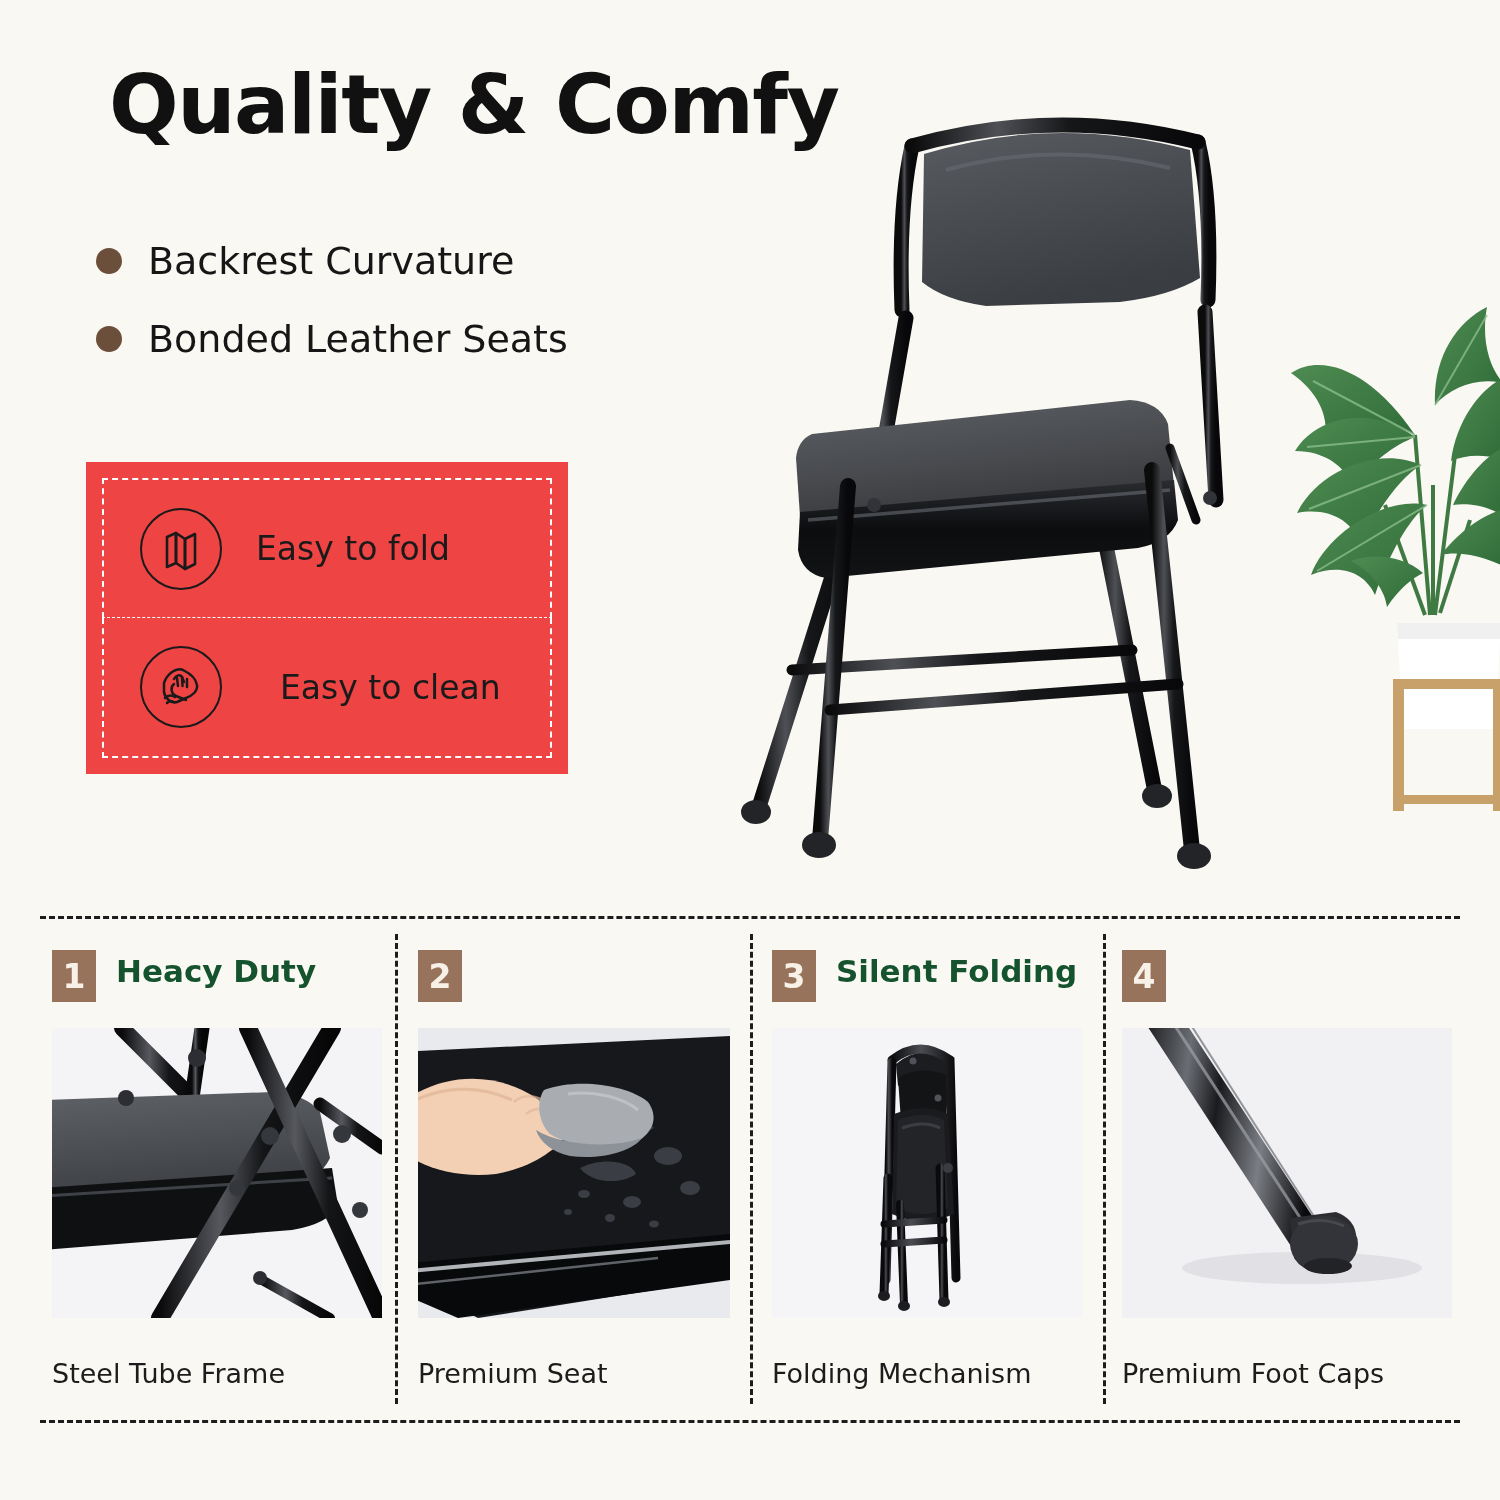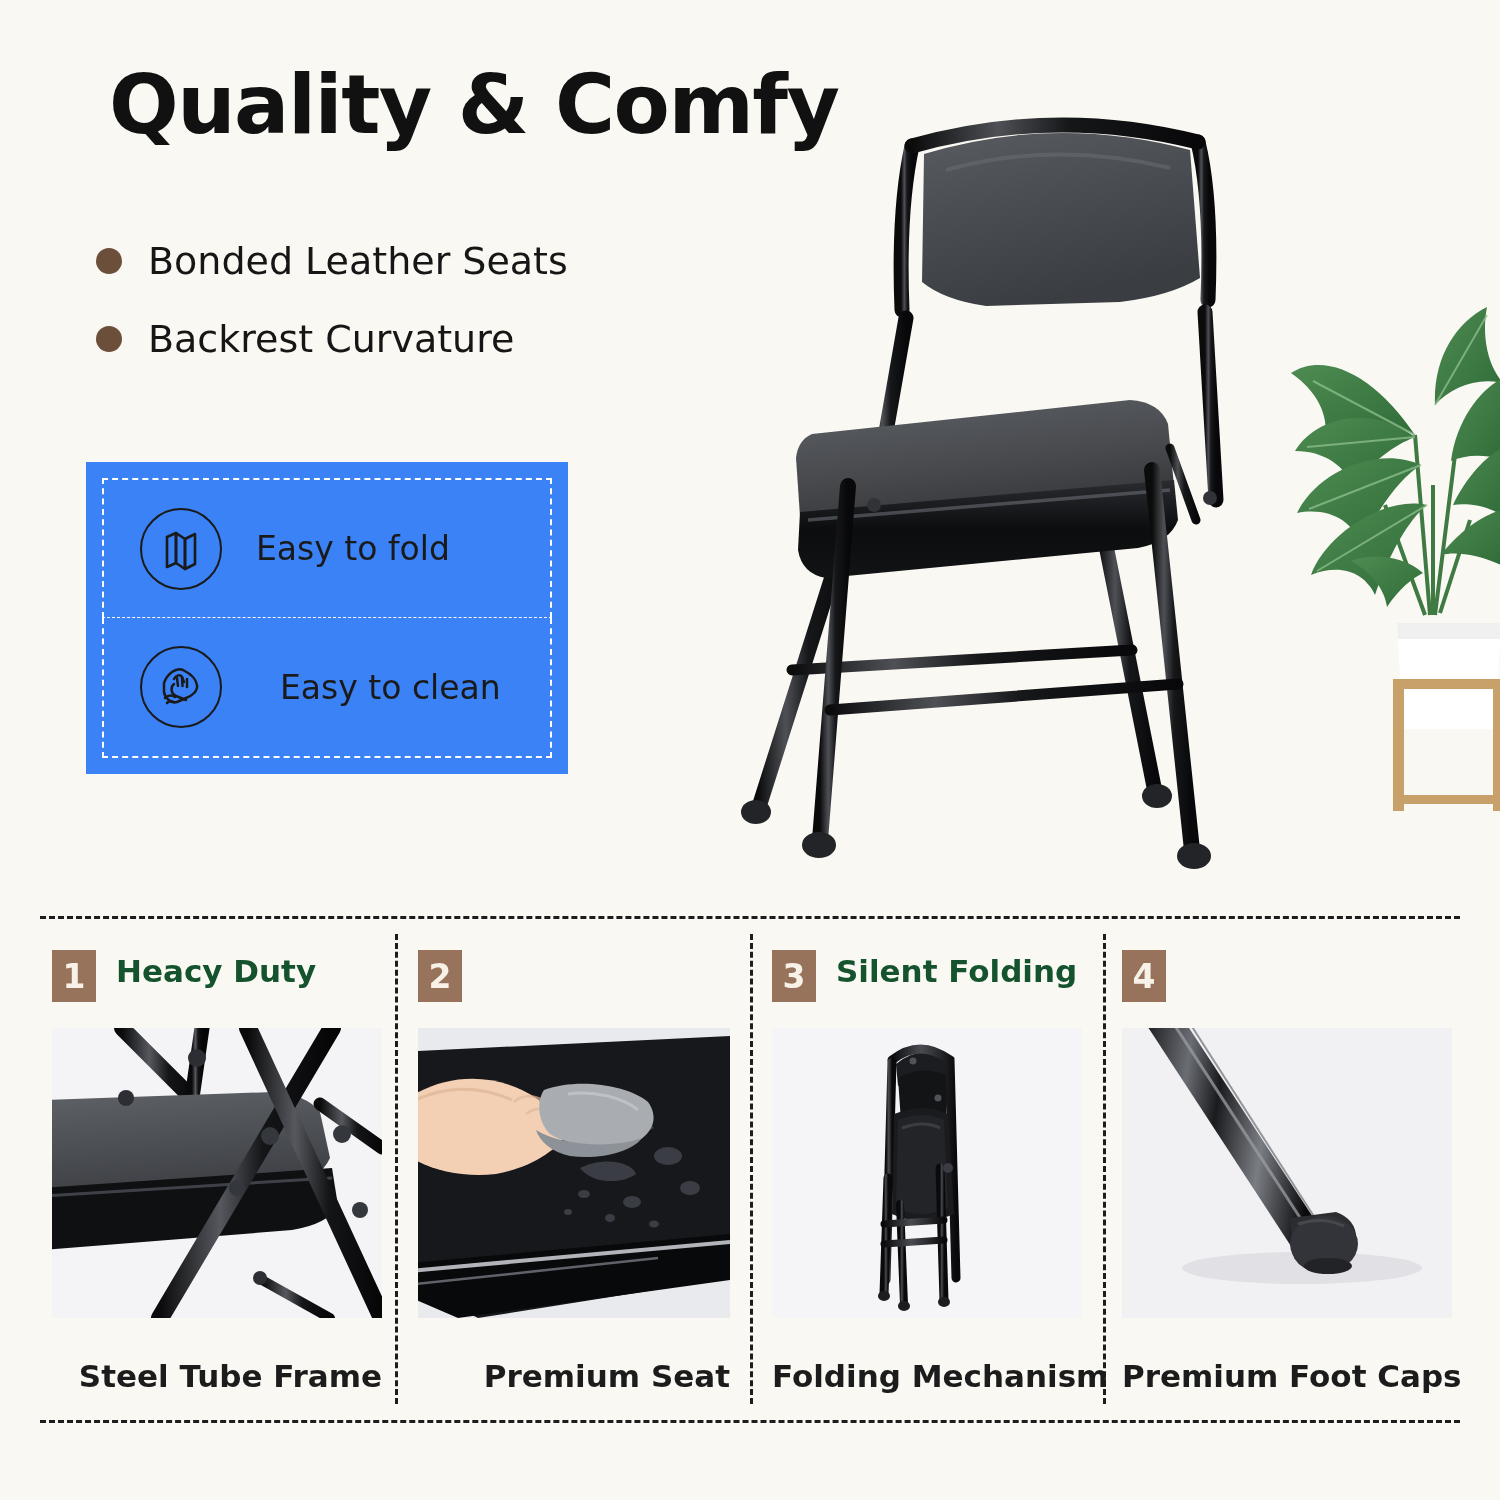--- a/index.html
+++ b/index.html
@@ -25,21 +25,21 @@
   .bullet-dot {
     width: 26px; height: 26px; border-radius: 50%;
     background: #6b4f3a; flex: 0 0 auto; margin-right: 26px;
   }
   .bullet-label { font-size: 38px; color: #161616; font-weight: 400; white-space: nowrap; }
 
   
   .feature-box {
     position: absolute; left: 86px; top: 462px;
     width: 482px; height: 312px;
-    background: #3b82f6;
+    background: #ef4444;
     padding: 16px;
   }
   .feature-inner { width: 100%; height: 100%; position: relative; }
   .feature-row {
     position: relative;
     height: 50%;
     display: flex; align-items: center;
     border: 2px dashed #ffffff;
   }
   .feature-row.top { border-bottom: 1px dashed #ffffff; }
@@ -81,42 +81,42 @@
   }
   .card-title {
     font-size: 31px; font-weight: 700; color: #14532d;
     line-height: 1.12; padding-top: 4px;
   }
   .card-photo {
     position: relative; width: 100%; height: 290px;
     overflow: hidden; background: #f3f3f6;
   }
   .card-caption {
-    text-align: right; font-size: 31px; color: #1c1c1c;
-    padding-top: 40px; white-space: nowrap; font-weight: bold;
+    text-align: left; font-size: 27px; color: #1c1c1c;
+    padding-top: 40px; white-space: nowrap;
   }
 
   
   .scene { position: absolute; inset: 0; }
 </style>
 </head>
 <body>
 
 <div class="hero">
 
   <div class="page-title">Quality &amp; Comfy</div>
 
   <div class="bullets">
     <div class="bullet-row">
       <span class="bullet-dot"></span>
-      <span class="bullet-label">Bonded Leather Seats</span>
+      <span class="bullet-label">Backrest Curvature</span>
     </div>
     <div class="bullet-row">
       <span class="bullet-dot"></span>
-      <span class="bullet-label">Backrest Curvature</span>
+      <span class="bullet-label">Bonded Leather Seats</span>
     </div>
   </div>
 
   <div class="feature-box">
     <div class="feature-inner">
 
       <div class="feature-row top">
         <span class="feature-icon">
           <svg width="48" height="48" viewBox="0 0 48 48" fill="none" stroke="#1a1a1a" stroke-width="2.6" stroke-linejoin="round" stroke-linecap="round">
             <path d="M10 12 L19 8 L19 38 L10 42 Z"></path>

